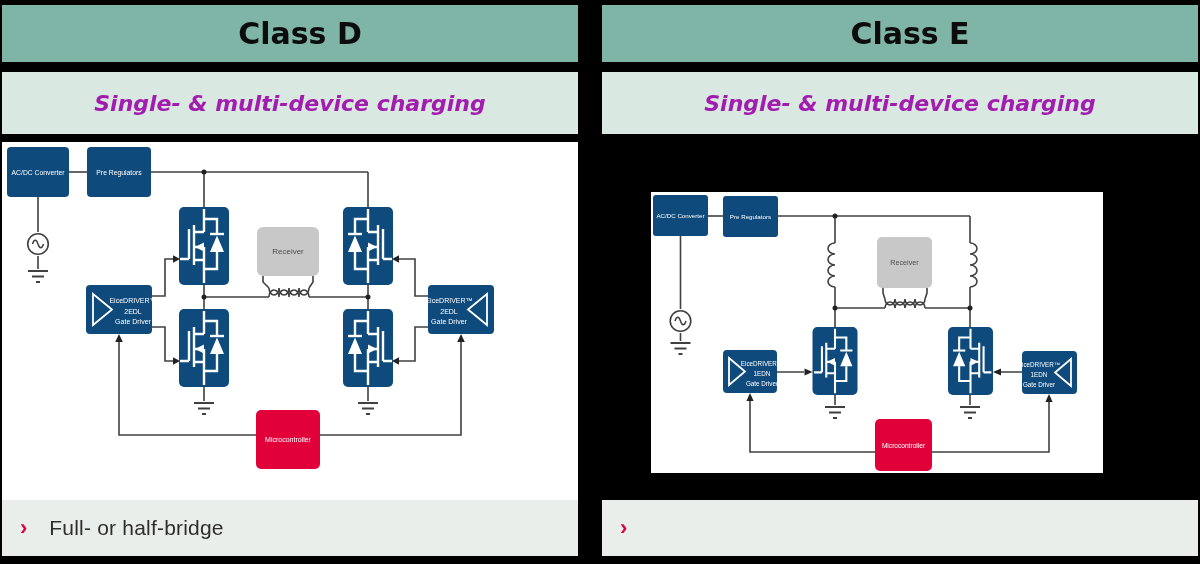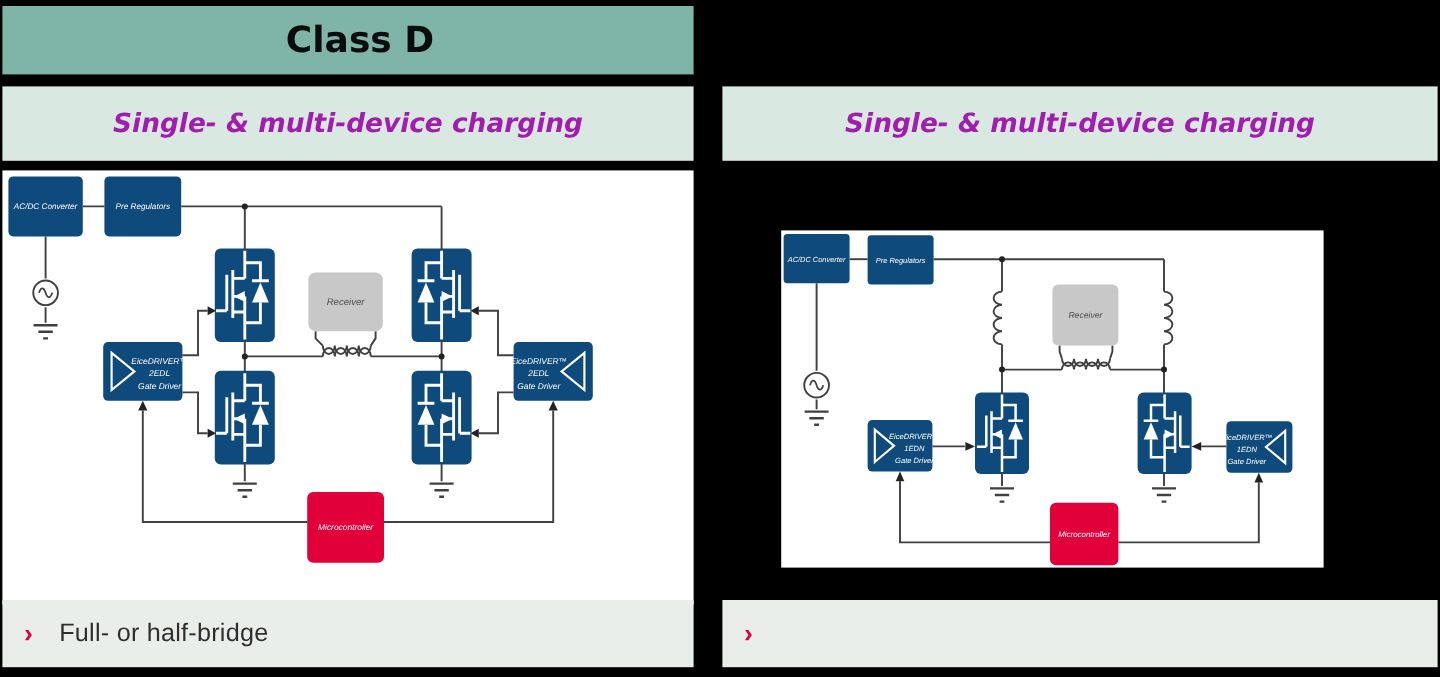--- a/index.html
+++ b/index.html
@@ -7,21 +7,21 @@
          font-family:"Liberation Sans",sans-serif;overflow:hidden;}
   .panel{position:absolute;top:0;height:100%;}
   .panel-left{left:2px;width:576px;}
   .panel-right{left:602px;width:596px;}
   .hdr{position:absolute;top:5px;left:0;right:0;height:57px;background:var(--panel-header-bg,#7FB5A6);
        display:flex;align-items:center;justify-content:center;
        font-family:"DejaVu Sans",sans-serif;font-weight:bold;font-size:30px;color:#0c0c0c;padding-left:20px;}
   .sub{position:absolute;top:72px;left:0;right:0;height:62px;background:var(--panel-subtitle-bg,#D9E8E0);
        display:flex;align-items:center;justify-content:center;
        font-family:"DejaVu Sans",sans-serif;font-weight:bold;font-style:italic;font-size:22px;color:#a21caf;}
-  .diag{position:absolute;top:142px;left:0;right:0;height:362px;font-style:italic;}
+  .diag{position:absolute;top:142px;left:0;right:0;height:362px;}
   .diag-white{background:var(--diagram-bg,#fff);}
   .bullet{position:absolute;top:500px;left:0;right:0;height:56px;background:var(--bullet-bar-bg,#E9EEEB);
           display:flex;align-items:center;padding-left:18px;box-sizing:border-box;}
   .chev{color:var(--accent-red,#E2003B);font-size:22px;font-weight:bold;margin-right:22px;line-height:1;}
   .btxt{font-size:21px;color:#2e2e2e;letter-spacing:.2px;}
 
   
   .wire{stroke:var(--wire,#404040);stroke-width:1.6;fill:none;}
   .blue{fill:var(--box-blue,#0E4A7B);}
   .red{fill:var(--box-red,#E2003B);}
@@ -165,20 +165,21 @@
       </svg>
     </div>
 
     <div class="bullet">
       <span class="chev">›</span>
       <span class="btxt">Full- or half-bridge</span>
     </div>
   </section>
 
   <section class="panel panel-right">
+    <div class="hdr">Class E</div>
     <div class="sub">Single- &amp; multi-device charging</div>
 
     <div class="diag">
       <svg width="596" height="349" viewBox="0 0 596 349">
         <rect x="49" y="50" width="452" height="281" fill="#fff"></rect>
 
         <g>
           <path class="wire" d="M106,74 H121"></path>
           <path class="wire" d="M176,74 H368 M233,74 V101 M368,74 V101"></path>
           <path class="wire" d="M233,145 V187 M368,145 V187"></path>

